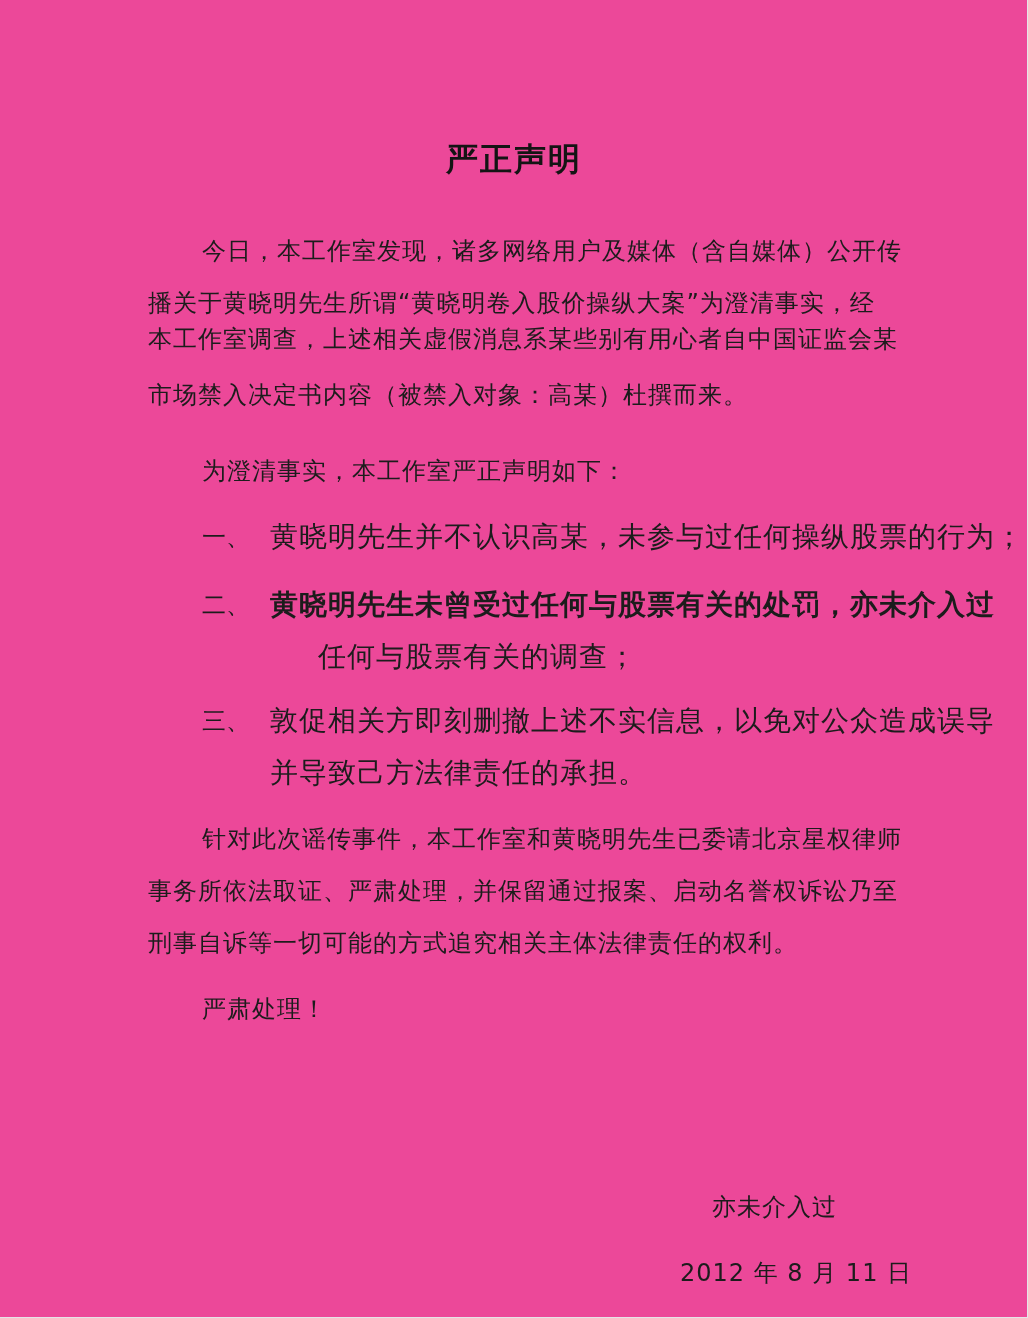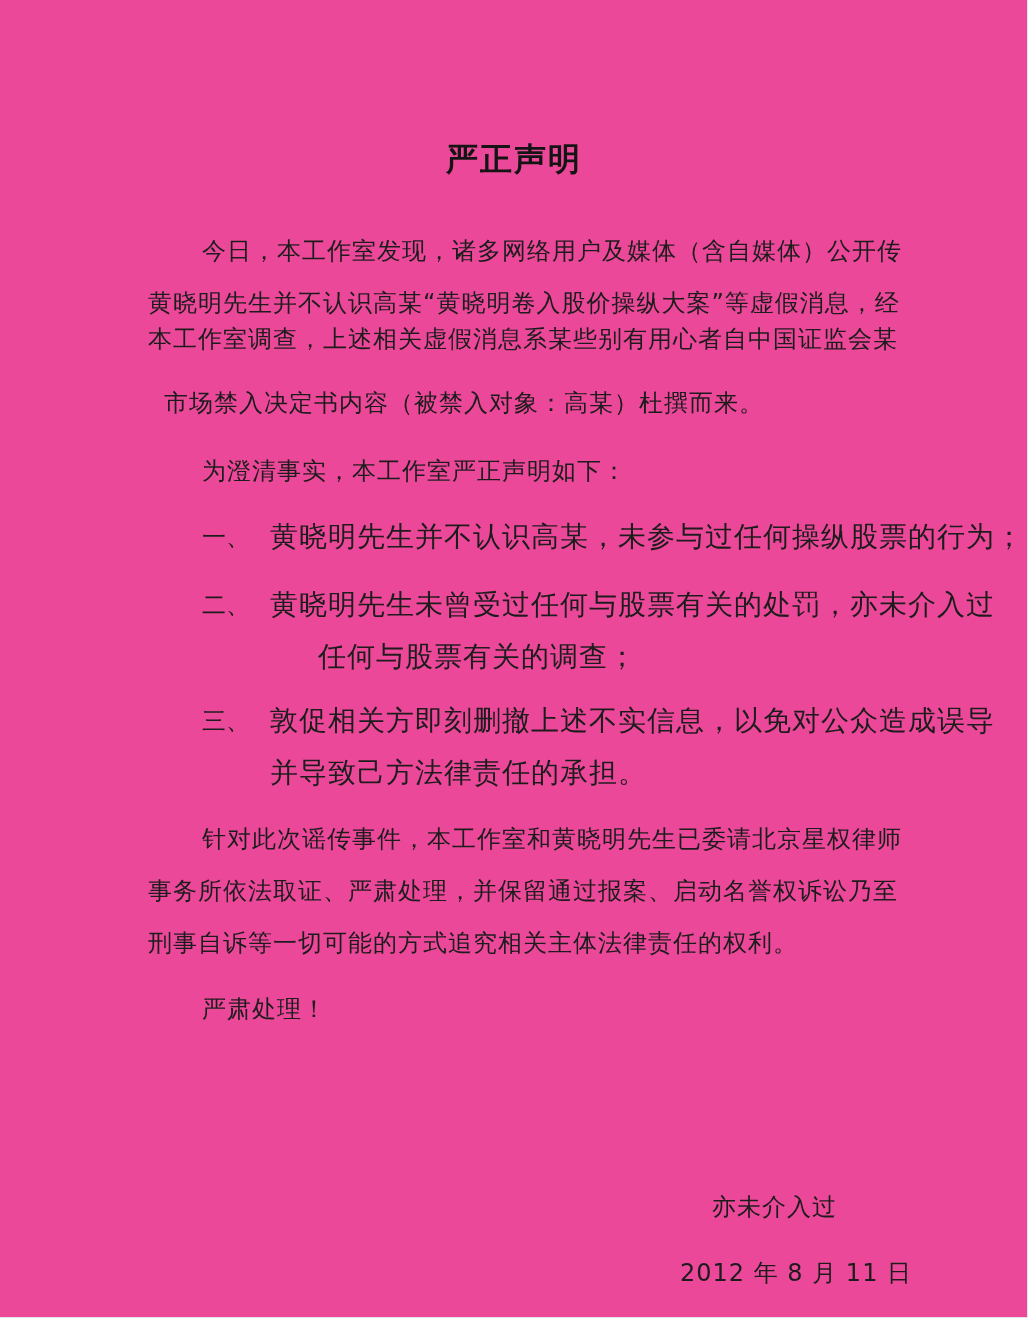--- a/index.html
+++ b/index.html
@@ -85,35 +85,35 @@
   </style>
 </head>
 <body>
 
 <div class="page">
 
   <div class="title">严正声明</div>
 
   <div>
     <div class="line indent" style="top:236px;">今日，本工作室发现，诸多网络用户及媒体（含自媒体）公开传</div>
-    <div class="line" style="top:288px;">黄晓明先生并不认识高某“黄晓明卷入股价操纵大案”等虚假消息，经</div>
+    <div class="line" style="top:288px;">播关于黄晓明先生所谓“黄晓明卷入股价操纵大案”为澄清事实，经</div>
     <div class="line" style="top:324px;">本工作室调查，上述相关虚假消息系某些别有用心者自中国证监会某</div>
-    <div class="line" style="top:388px;margin-left:16px;">市场禁入决定书内容（被禁入对象：高某）杜撰而来。</div>
+    <div class="line" style="top:380px;">市场禁入决定书内容（被禁入对象：高某）杜撰而来。</div>
   </div>
 
   <div class="line indent" style="top:456px;">为澄清事实，本工作室严正声明如下：</div>
 
   <div>
     <div class="item-num" style="top:522px;">一、</div>
     <div class="item-text" style="top:522px;">黄晓明先生并不认识高某，未参与过任何操纵股票的行为；</div>
   </div>
 
   <div>
     <div class="item-num" style="top:590px;">二、</div>
-    <div class="item-text" style="top:590px;">黄晓明先生未曾受过任何与股票有关的处罚，亦未介入过</div>
+    <div class="item-text" style="top:590px;font-weight:bold;">黄晓明先生未曾受过任何与股票有关的处罚，亦未介入过</div>
     <div class="item-text" style="top:642px;margin-left:48px;">任何与股票有关的调查；</div>
   </div>
 
   <div>
     <div class="item-num" style="top:706px;">三、</div>
     <div class="item-text" style="top:706px;">敦促相关方即刻删撤上述不实信息，以免对公众造成误导</div>
     <div class="item-text" style="top:758px;">并导致己方法律责任的承担。</div>
   </div>
 
   <div>

